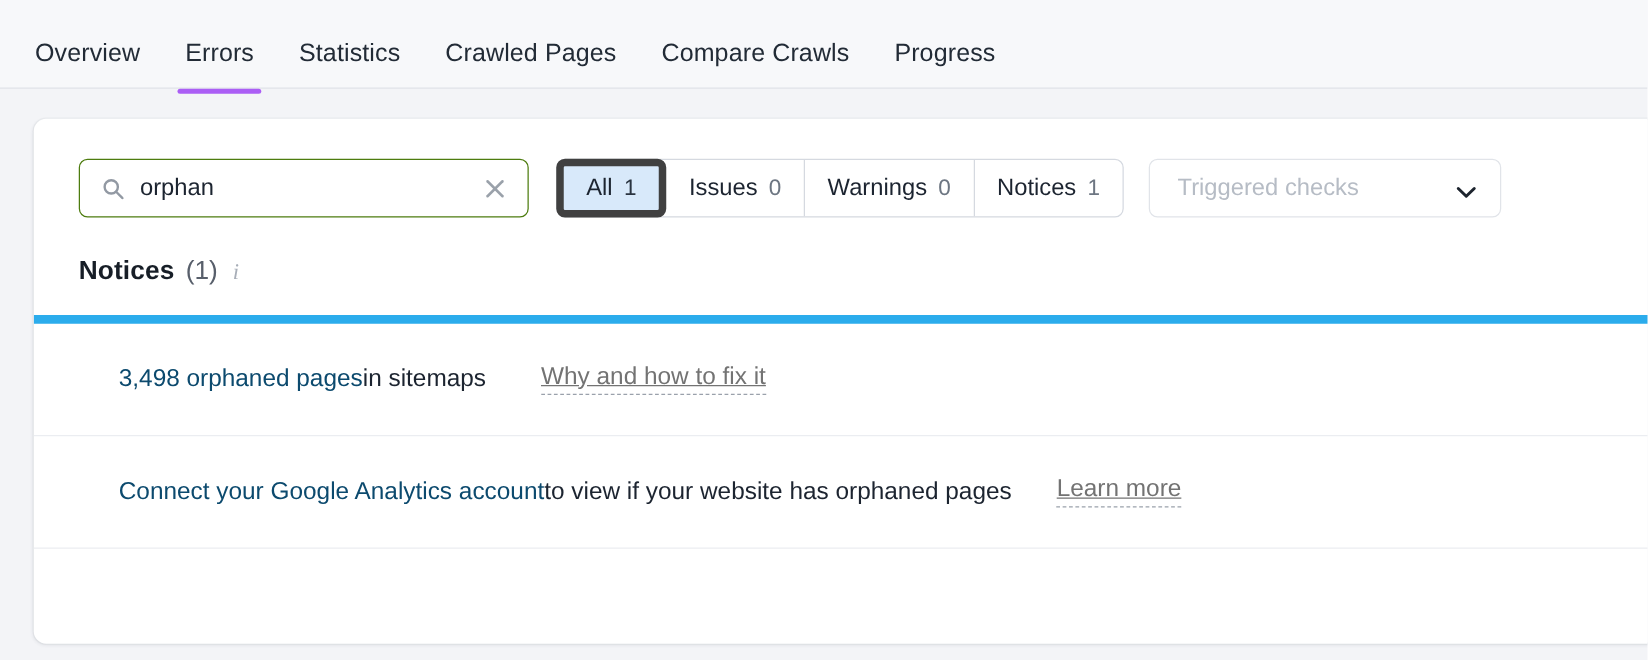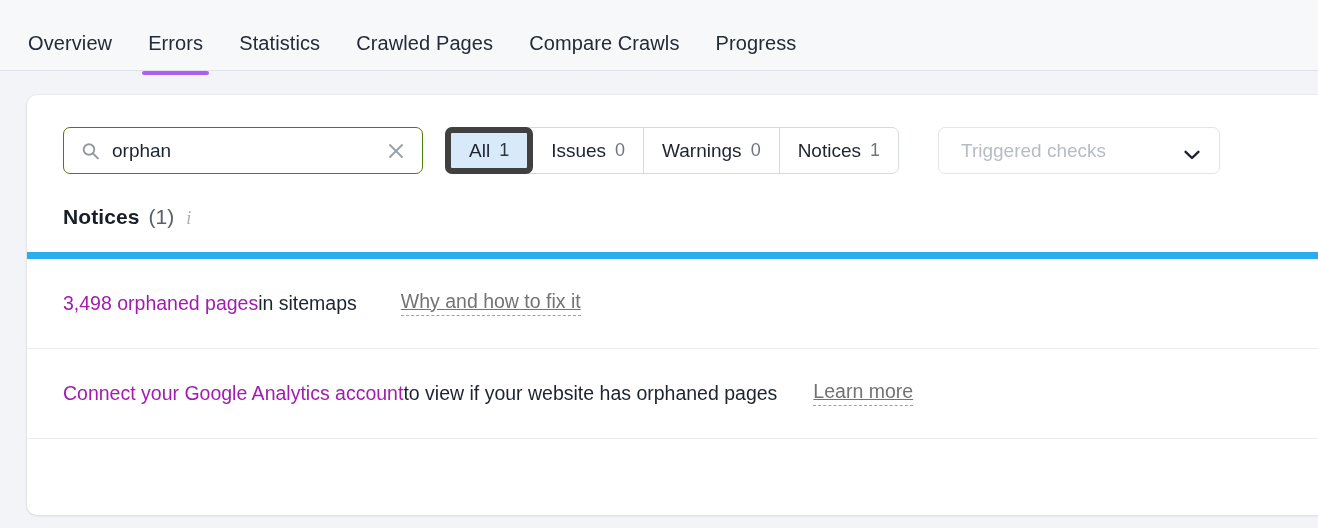--- a/index.html
+++ b/index.html
@@ -140,21 +140,21 @@
     background: #d8e9fa;
     border: 6px solid #404040;
     border-radius: 7px;
     margin: -1px 0 -1px -1px;
     z-index: 2;
   }
   .seg.active .cnt { color: #2a3440; }
 
   
   .dropdown {
-    margin-left: 39px;
+    margin-left: 20px;
     height: 47px;
     min-width: 282px;
     border: 1px solid #e1e4e9;
     border-radius: 7px;
     background: #fff;
     display: flex;
     align-items: center;
     justify-content: space-between;
     padding: 0 19px 0 22px;
     cursor: pointer;
@@ -208,22 +208,23 @@
     padding-left: 36px;
     border-bottom: 1px solid #ebedf1;
     font-size: 19.5px;
     white-space: nowrap;
   }
   .row-1 { height: 90px; }
   .row-2 { height: 90px; }
   .row-tail { height: 42px; border-bottom: 0; }
 
   .lnk {
-    color: #a21caf;
-    cursor: pointer;
+    color: #0c4a6e;
+    cursor: pointer;
+    margin-left: 32px;
   }
   .plain { color: #1c2430; }
   .gap-lg { display: inline-block; width: 44px; }
   .gap-md { display: inline-block; width: 36px; }
 
   .helper {
     color: #737373;
     border-bottom: 1px dashed #9aa1ab;
     padding-bottom: 3px;
     cursor: pointer;

